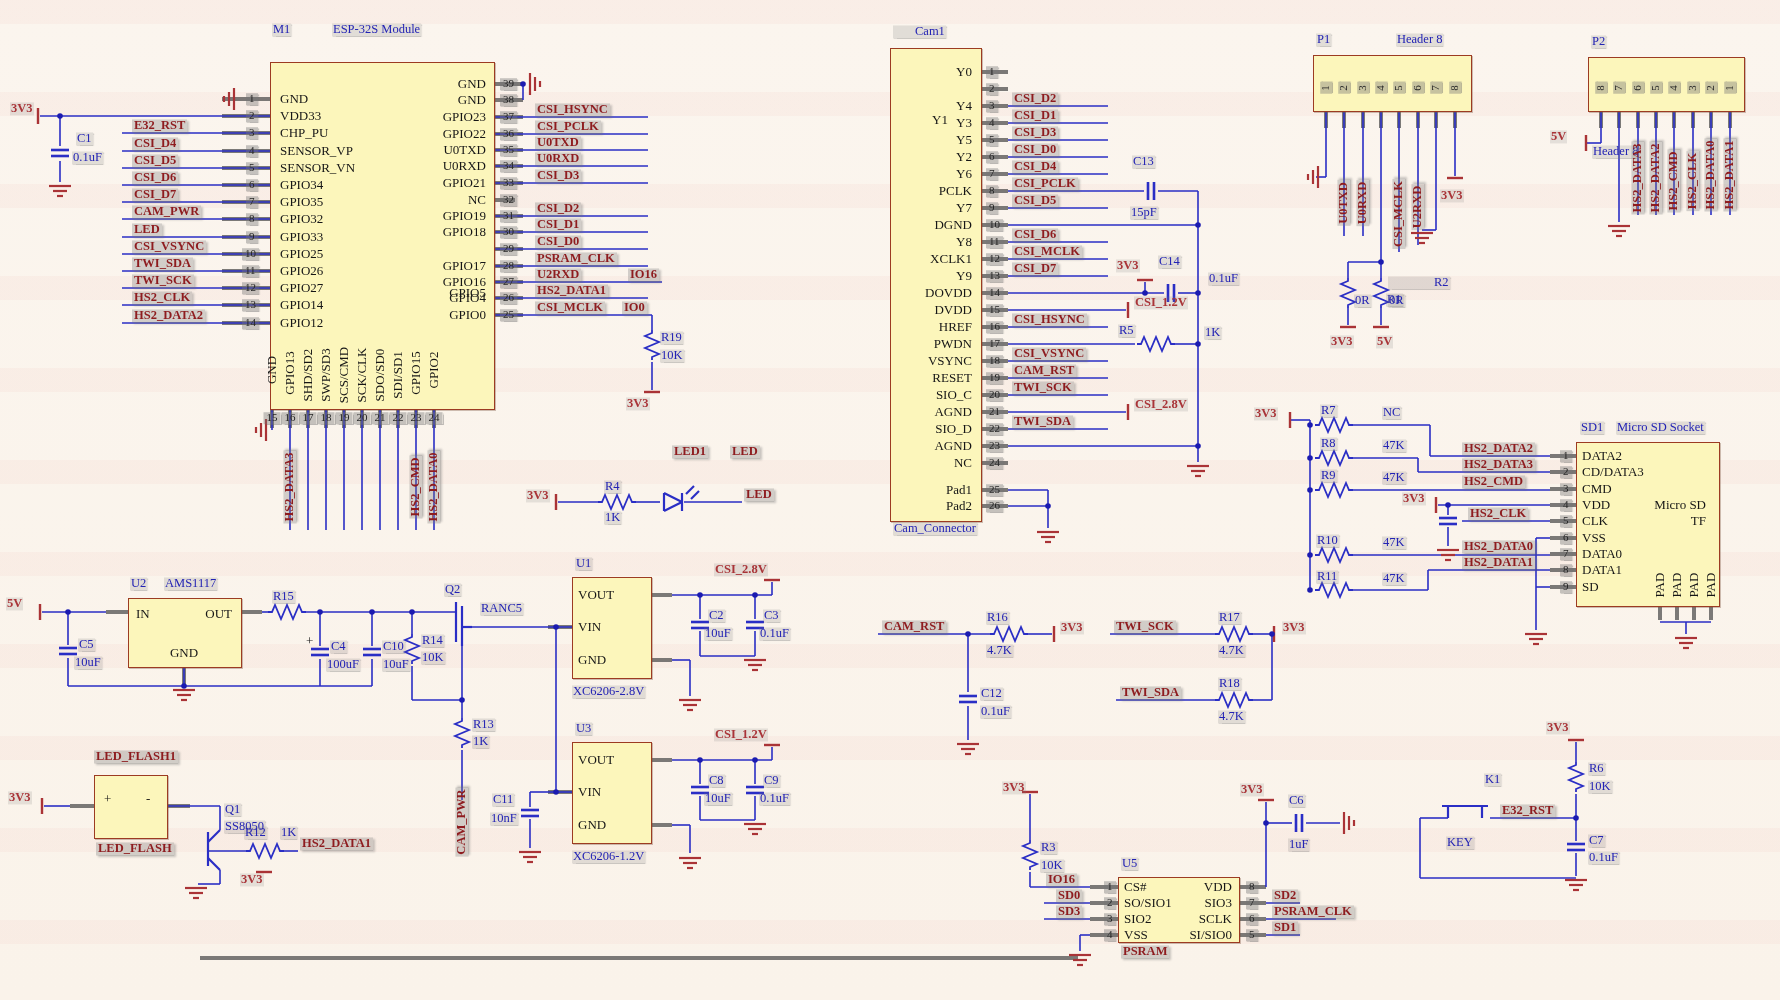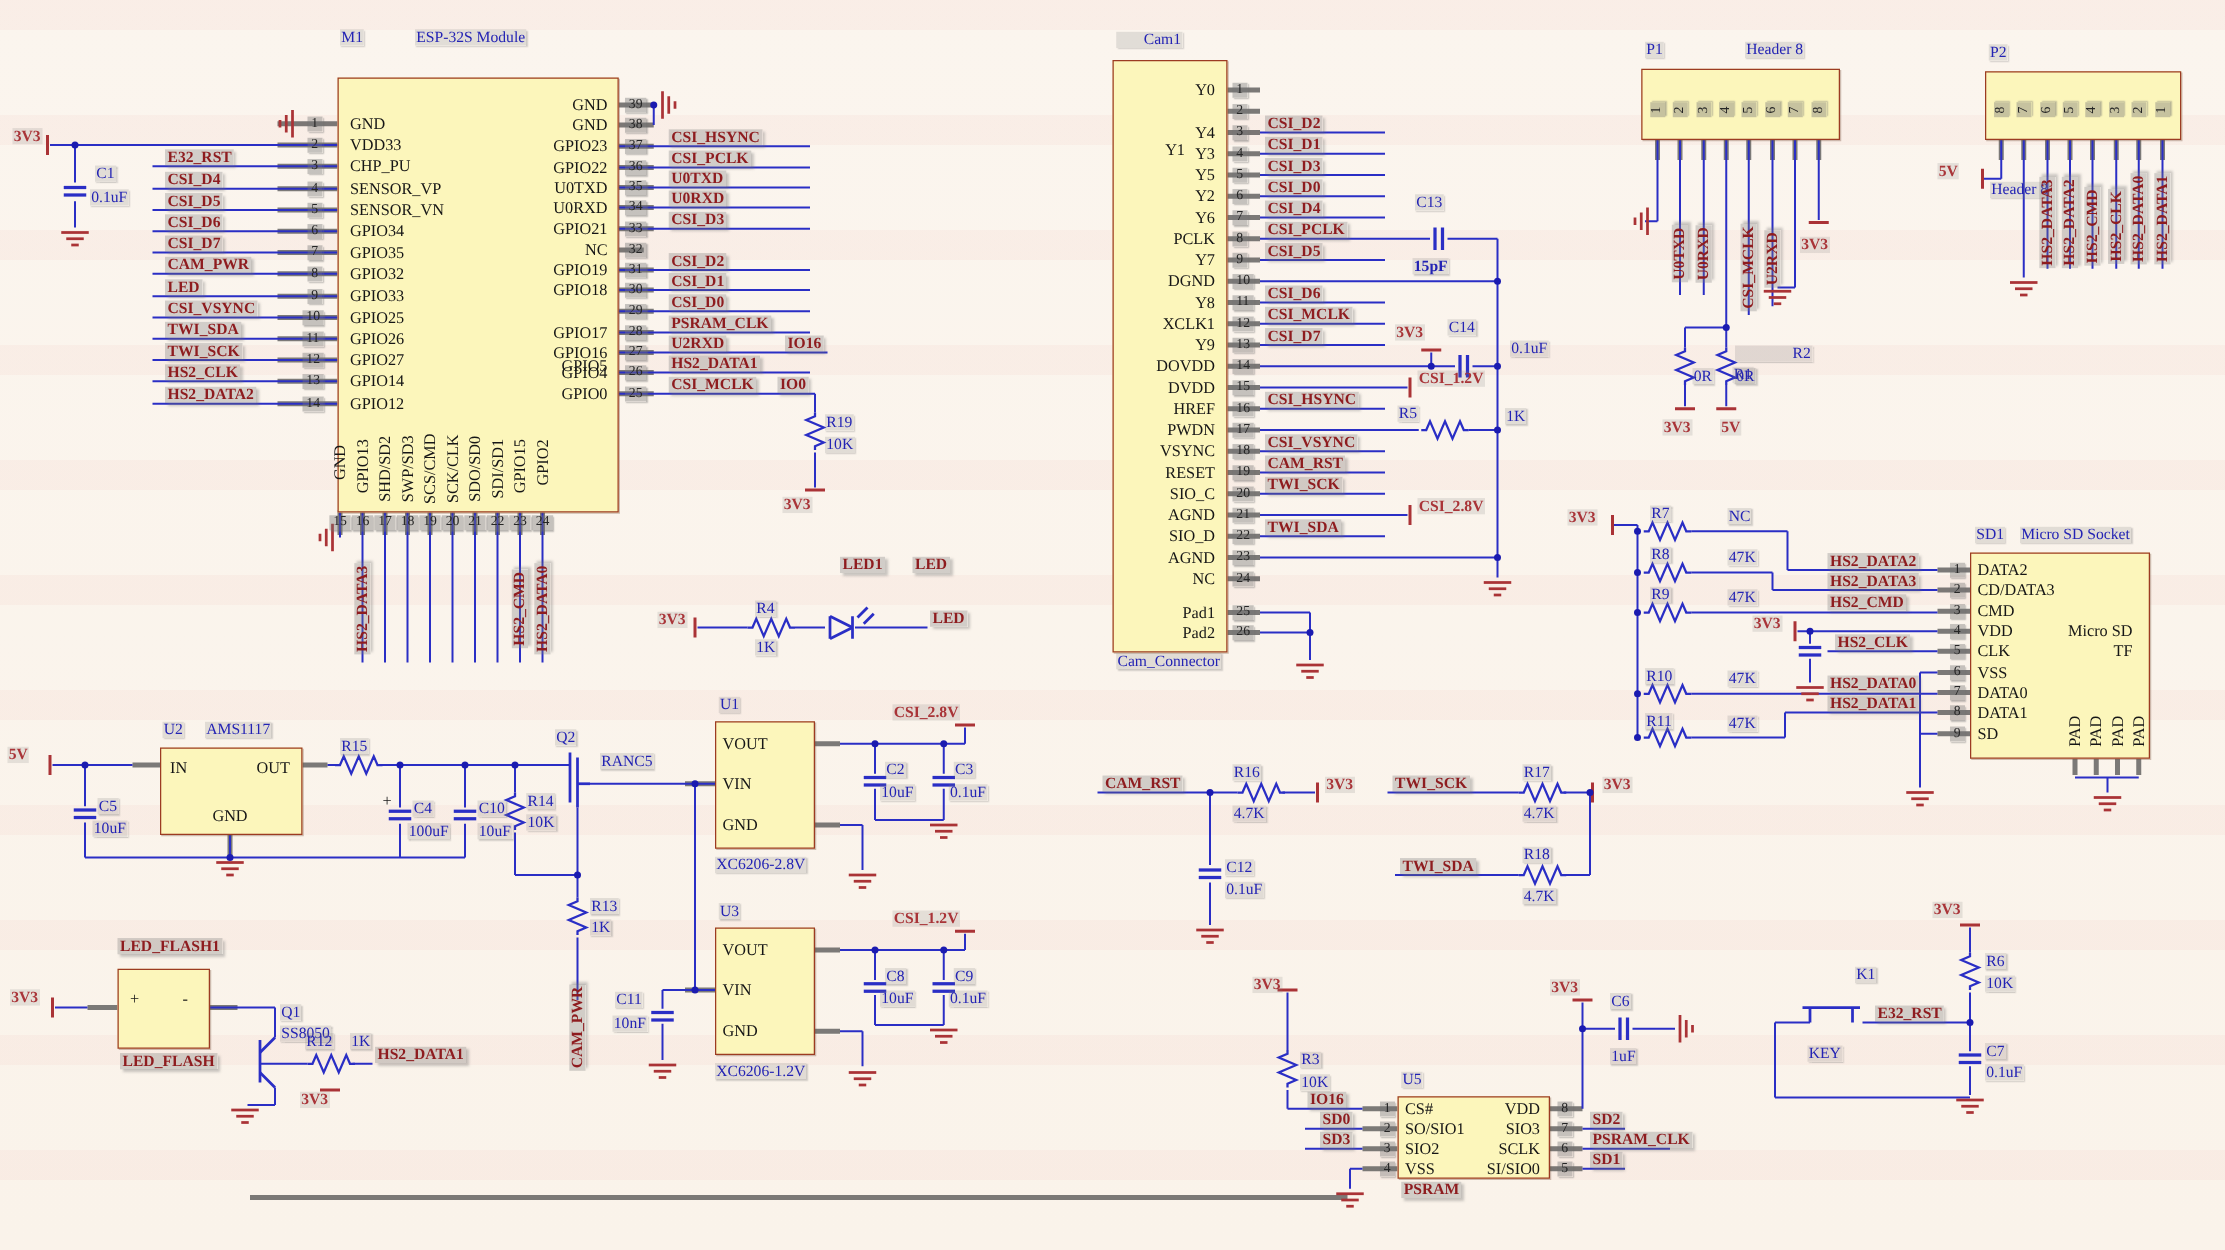--- a/index.html
+++ b/index.html
@@ -710,21 +710,21 @@
     <div class="t c-n" style="left: 1012px; top: 201px;">CSI_D5</div>
     <div class="t c-n" style="left: 1012px; top: 235px;">CSI_D6</div>
     <div class="t c-n" style="left: 1012px; top: 252px;">CSI_MCLK</div>
     <div class="t c-n" style="left: 1012px; top: 269px;">CSI_D7</div>
     <div class="t c-n" style="left: 1012px; top: 320px;">CSI_HSYNC</div>
     <div class="t c-n" style="left: 1012px; top: 354px;">CSI_VSYNC</div>
     <div class="t c-n" style="left: 1012px; top: 371px;">CAM_RST</div>
     <div class="t c-n" style="left: 1012px; top: 388px;">TWI_SCK</div>
     <div class="t c-n" style="left: 1012px; top: 422px;">TWI_SDA</div>
     <div class="t c-r" style="left: 1132px; top: 162px;">C13</div>
-    <div class="t c-r" style="left: 1130px; top: 213px; font-weight: bold;">15pF</div>
+    <div class="t c-r" style="left: 1130px; top: 213px;">15pF</div>
     <div class="t c-w" style="left: 1116px; top: 266px;">3V3</div>
     <div class="t c-r" style="left: 1158px; top: 262px;">C14</div>
     <div class="t c-r" style="left: 1208px; top: 279px;">0.1uF</div>
     <div class="t c-w" style="left: 1134px; top: 303px;">CSI_1.2V</div>
     <div class="t c-r" style="left: 1118px; top: 331px;">R5</div>
     <div class="t c-r" style="left: 1204px; top: 333px;">1K</div>
     <div class="t c-w" style="left: 1134px; top: 405px;">CSI_2.8V</div>
     <div class="t c-r" style="left: 1316px; top: 40px;">P1</div>
     <div class="t c-r" style="left: 1396px; top: 40px;">Header 8</div>
     <div class="t c-u rot" style="left: 1326px; top: 88px;">1</div>

